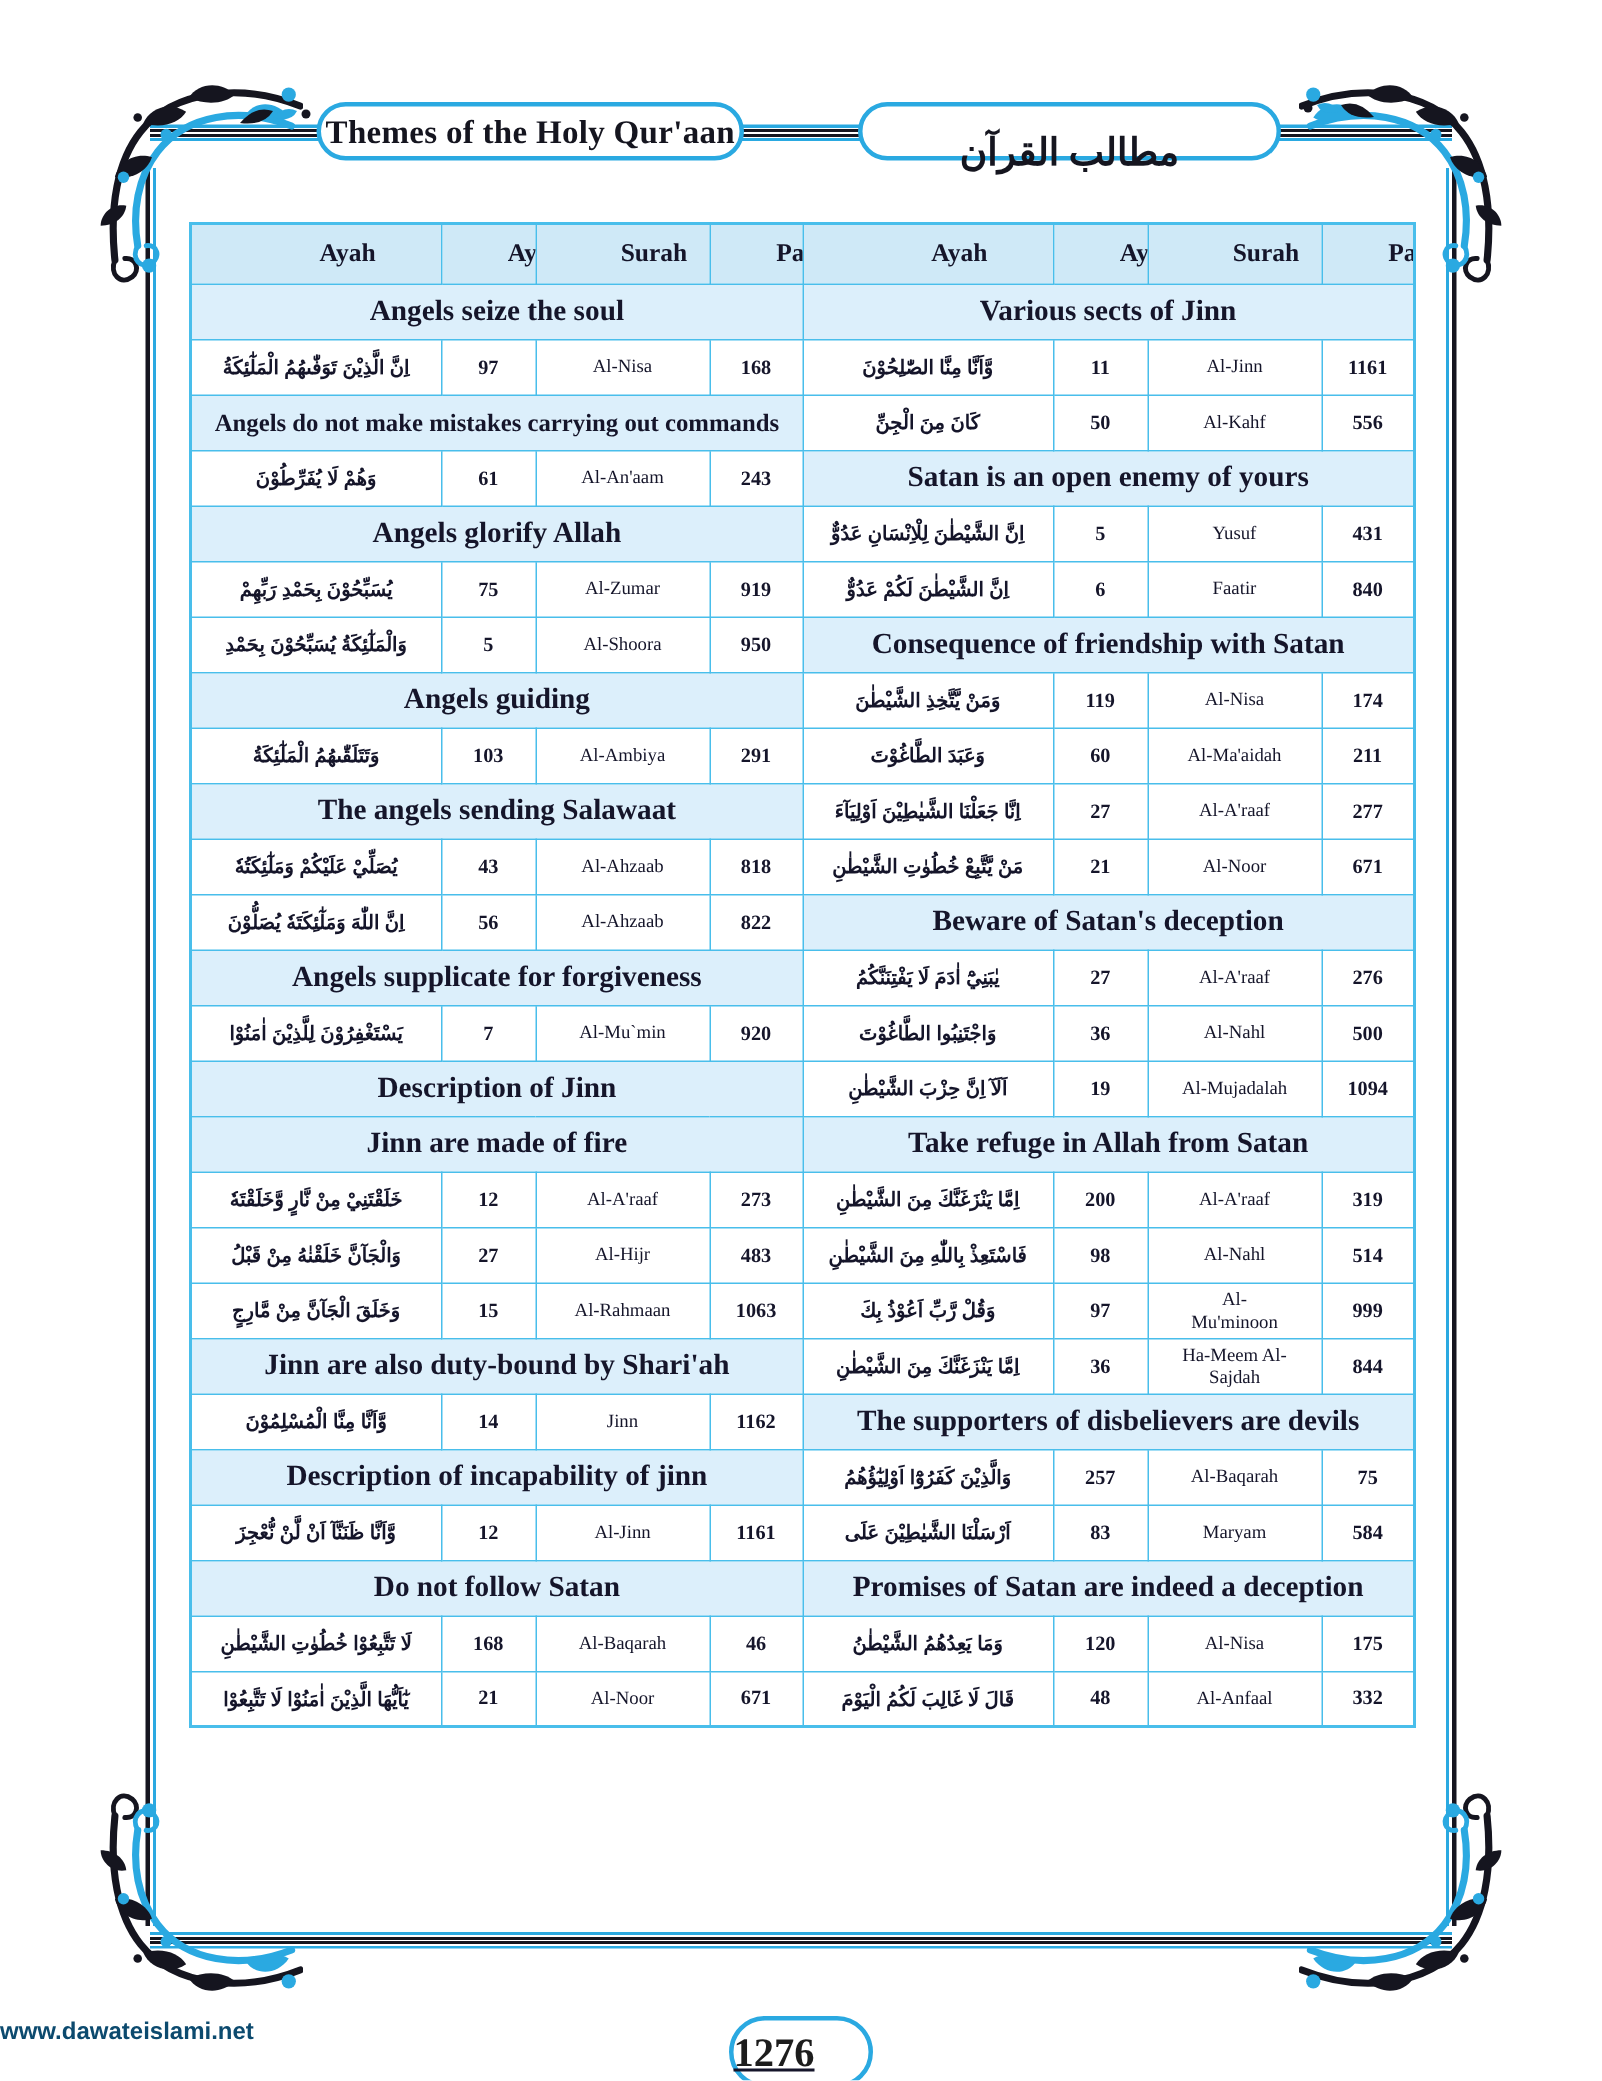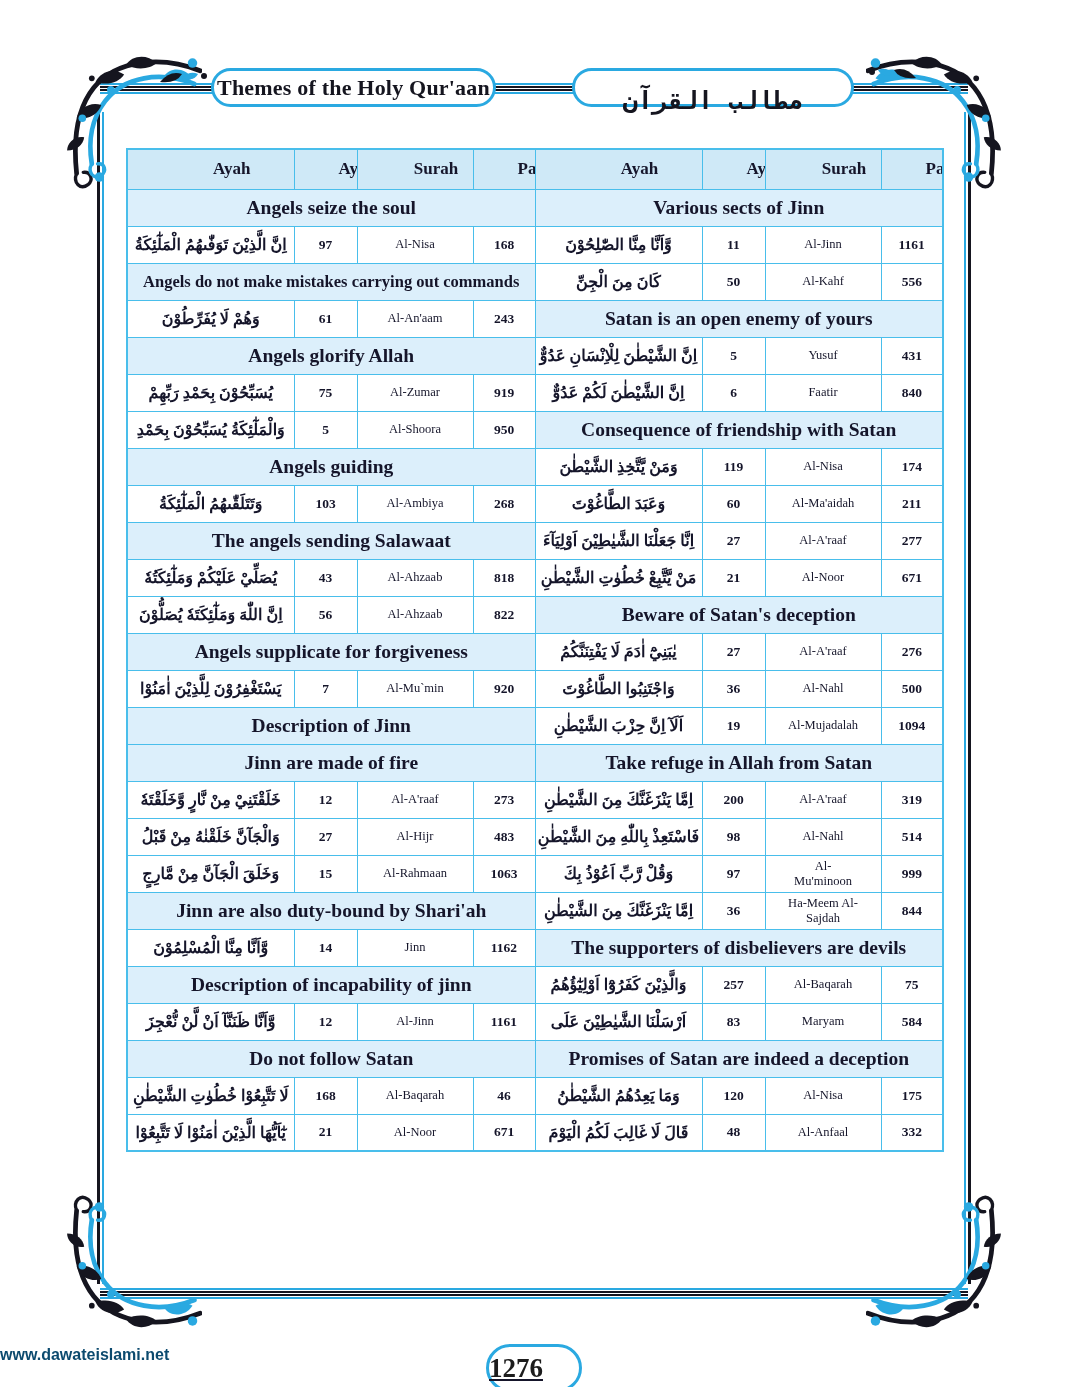--- a/index.html
+++ b/index.html
@@ -34,37 +34,37 @@
 
   
   .pill {
     position:absolute; top:68px; height:39px; background:#ffffff;
     border:3px solid #2AA9E1; border-radius:21px;
     display:flex; align-items:center; justify-content:center; z-index:3;
   }
   .pill-en { left:211px; width:285px; }
   .pill-en span { font-weight:700; font-size:22px; letter-spacing:.2px; color:#15151f; }
   .pill-ar { left:572px; width:282px; }
-  .pill-ar span { font-family:Liberation Mono, monospace; font-weight:700; font-size:25px; direction:rtl; color:#15151f;margin-top:28px; }
+  .pill-ar span { font-family:Liberation Serif, serif; font-weight:700; font-size:25px; direction:rtl; color:#15151f;margin-top:28px; }
 
   
   table.idx {
     position:absolute; left:126px; top:148px; width:816px;
     border-collapse:collapse; table-layout:fixed;
     border:2px solid #49BEEB; z-index:2; background:#fff;
   }
   .idx th, .idx td {
     border:1px solid #49BEEB; text-align:center; vertical-align:middle;
     padding:0 2px; overflow:hidden; color:#15152A;
   }
   .idx th { height:40px; background:#CFE9F7; font-weight:700; font-size:17px;padding-left:44px; }
   .idx td { height:37px; background:#ffffff; }
   .idx td.section { background:#DCEFFB; font-weight:700; font-size:19.5px; }
   .idx td.section.long { font-size:16.5px; }
-  .idx td.arabic { font-family:Liberation Serif, serif; font-weight:700; font-size:16px; direction:rtl; white-space:nowrap; }
+  .idx td.arabic { font-family:Liberation Sans, sans-serif; font-weight:700; font-size:13px; direction:rtl; white-space:nowrap; }
   .idx td.num { font-weight:700; font-size:13.5px; }
   .idx td.surah { font-size:12.5px; white-space:pre-line; line-height:1.15; }
 
   
   .page-pill {
     position:absolute; left:486px; top:1344px; width:96px; height:48px;
     background:#fff; border:3px solid #2AA9E1; border-radius:24px;
     display:flex; align-items:center; justify-content:flex-start; z-index:3;text-decoration:underline;
   }
   .page-pill span { font-size:27px; font-weight:700; color:#1c1c1c; }
@@ -255,21 +255,21 @@
           <td colspan="4" class="section">Angels guiding</td>
           <td class="arabic">وَمَنْ يَّتَّخِذِ الشَّيْطٰنَ</td>
           <td class="num">119</td>
           <td class="surah">Al-Nisa</td>
           <td class="num">174</td>
         </tr>
         <tr>
           <td class="arabic">وَتَتَلَقّٰىهُمُ الْمَلٰٓئِكَةُ</td>
           <td class="num">103</td>
           <td class="surah">Al-Ambiya</td>
-          <td class="num">268</td>
+          <td class="num">291</td>
           <td class="arabic">وَعَبَدَ الطَّاغُوْتَ</td>
           <td class="num">60</td>
           <td class="surah">Al-Ma'aidah</td>
           <td class="num">211</td>
         </tr>
         <tr>
           <td colspan="4" class="section">The angels sending Salawaat</td>
           <td class="arabic">اِنَّا جَعَلْنَا الشَّيٰطِيْنَ اَوْلِيَآءَ</td>
           <td class="num">27</td>
           <td class="surah">Al-A'raaf</td>

